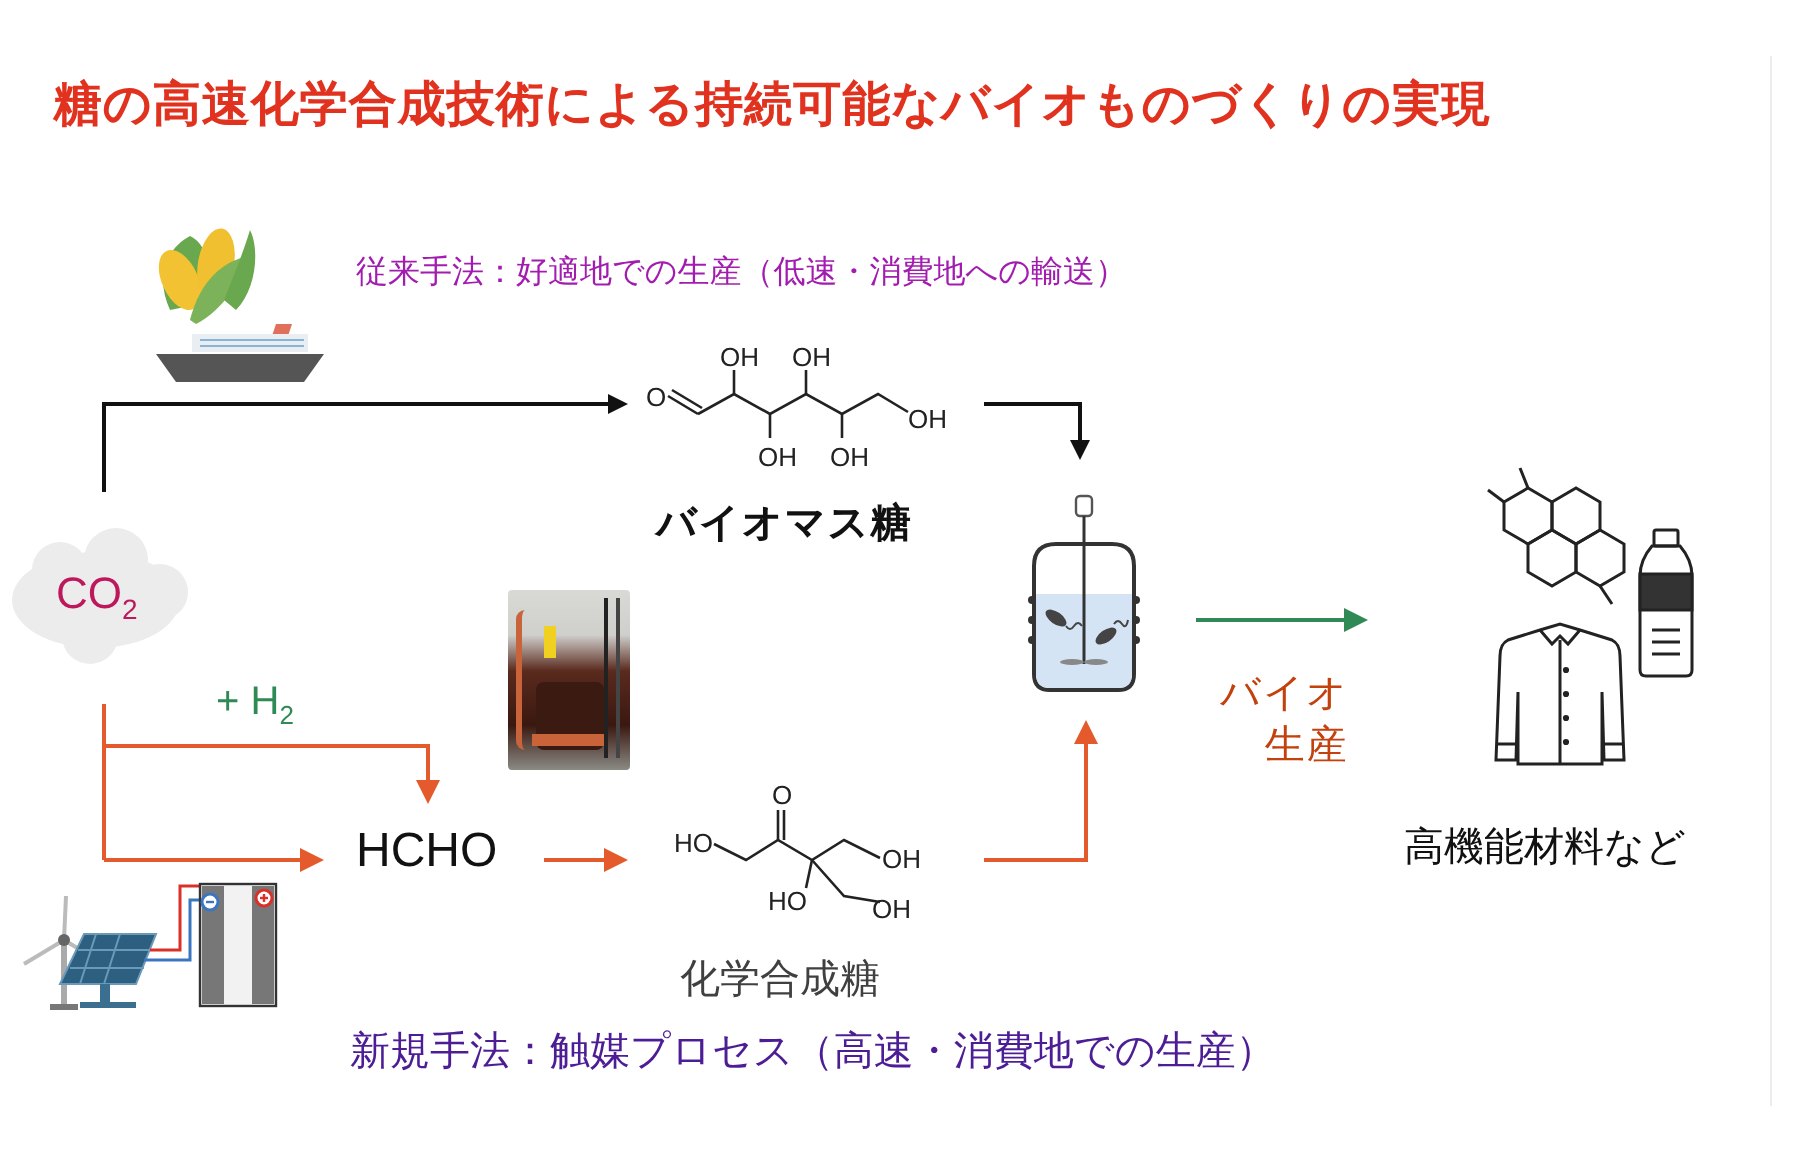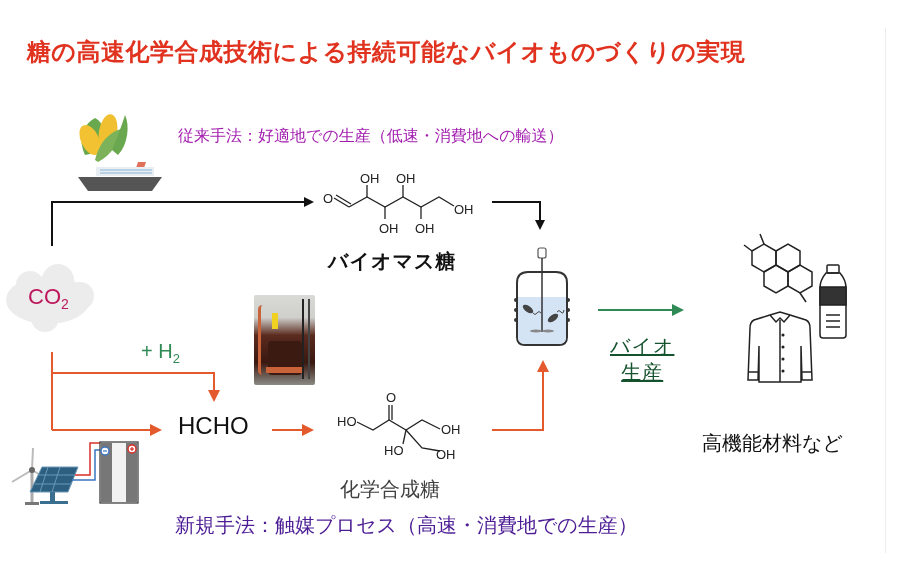--- a/index.html
+++ b/index.html
@@ -7,26 +7,26 @@
          font-family:"DejaVu Sans", sans-serif; }
   .abs { position:absolute; }
   .slide-border { position:absolute; left:885px; top:28px; width:1px; height:525px; background:#ececec; }
   .title { left:0; top:36px; width:772px; text-align:center; font-size:24px; font-weight:bold;
            color:#e0321e; letter-spacing:0.5px; }
   .conv-label { left:178px; top:126px; font-size:16px; color:#a21caf; white-space:nowrap; }
   .new-label { left:175px; top:512px; font-size:20px; color:#4c1d95; white-space:nowrap; }
   .biomass-label { left:328px; top:248px; font-size:20px; font-weight:bold; color:#111; white-space:nowrap; letter-spacing:1px;text-align:center; }
   .chem-label { left:340px; top:476px; font-size:20px; color:#404040; white-space:nowrap; }
   .hcho { left:178px; top:412px; font-size:24px; font-weight:normal; color:#111; font-family:"Liberation Sans", sans-serif; }
-  .h2 { left:108px; top:340px; font-size:20px; color:#2f8a55; font-family:"Liberation Sans", sans-serif;margin-left:33px; }
+  .h2 { left:108px; top:340px; font-size:20px; color:#2f8a55; font-family:"Liberation Sans", sans-serif; }
   .h2 sub { font-size:13px; }
   .co2-text { left:28px; top:284px; font-size:22px; color:#be185d; font-family:"Liberation Sans", sans-serif; }
   .co2-text sub { font-size:14px; }
-  .bio-label { left:610px; top:333px; font-size:20px; color:#14532d; text-align:center; line-height:26px; letter-spacing:1px;text-decoration:underline; }
-  .materials-label { left:702px; top:410px; font-size:20px; color:#111; white-space:nowrap;margin-top:20px; }
+  .bio-label { left:610px; top:333px; font-size:20px; color:#c2410c; text-align:right; line-height:26px; letter-spacing:1px; }
+  .materials-label { left:702px; top:410px; font-size:20px; color:#111; white-space:nowrap; }
   svg.full { position:absolute; left:0; top:0; }
   .photo { left:254px; top:295px; width:61px; height:90px; border-radius:2px;
            background:linear-gradient(180deg,#d9d9d6 0%,#cfcfcc 25%,#5a2a1e 45%,#3a1810 75%,#8a8a84 100%); overflow:hidden; }
 </style>
 </head>
 <body>
 
 <div class="slide-border"></div>
 
 <div class="abs title">糖の高速化学合成技術による持続可能なバイオものづくりの実現</div>

